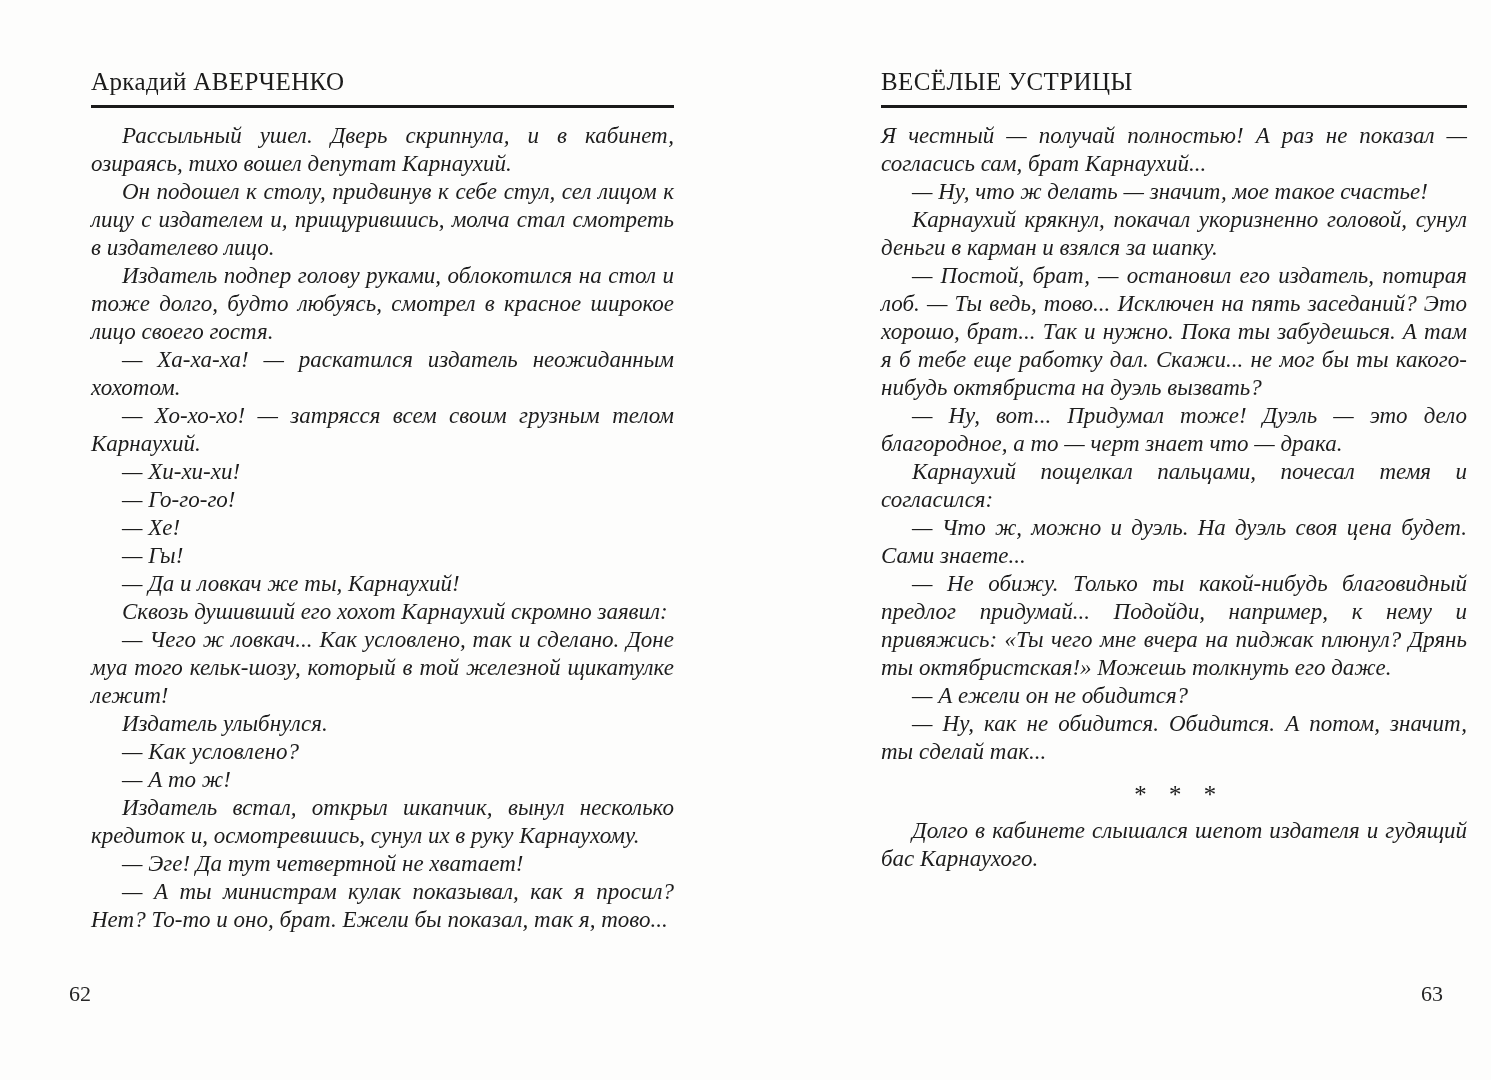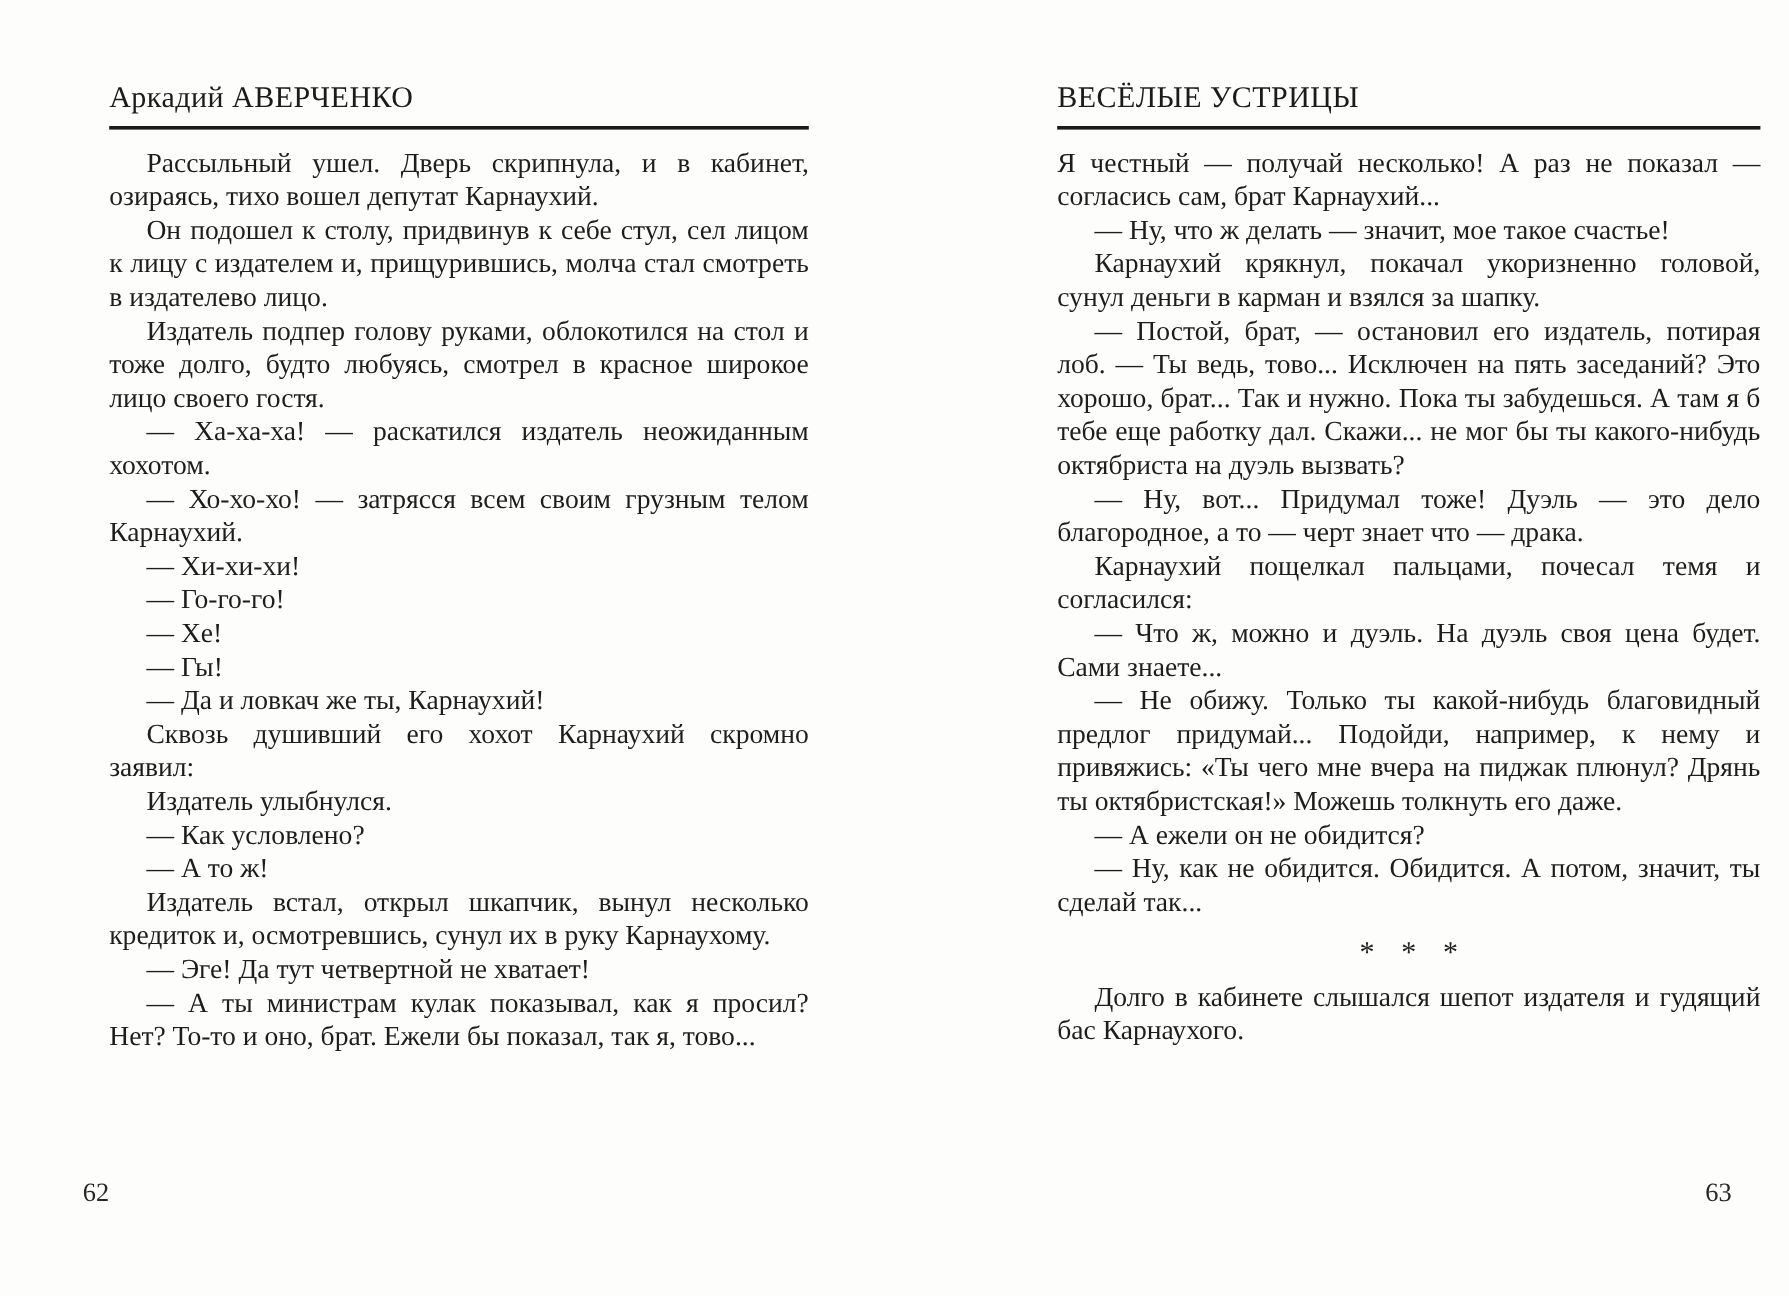--- a/index.html
+++ b/index.html
@@ -36,20 +36,21 @@
     border: none;
     border-top: 3px solid #1a1a1a;
     margin: 9px 0 0 0;
   }
 
   .page-body {
     margin-top: 14px;
     font-size: 23px;
     line-height: 28px;
     text-align: justify;
+    font-style: italic;
   }
   .para { margin: 0; }
   .para.indent { text-indent: 31px; }
 
   .separator {
     text-align: center;
     font-size: 25px;
     letter-spacing: 8px;
     margin: 15px 0 8px 0;
     text-indent: 8px;
@@ -77,37 +78,38 @@
       <p class="para indent">Он подошел к столу, придвинув к себе стул, сел лицом к лицу с издателем и, прищурившись, молча стал смотреть в издателево лицо.</p>
       <p class="para indent">Издатель подпер голову руками, облокотился на стол и тоже долго, будто любуясь, смотрел в красное широкое лицо своего гостя.</p>
       <p class="para indent">— Ха-ха-ха! — раскатился издатель неожиданным хохотом.</p>
       <p class="para indent">— Хо-хо-хо! — затрясся всем своим грузным телом Карнаухий.</p>
       <p class="para indent">— Хи-хи-хи!</p>
       <p class="para indent">— Го-го-го!</p>
       <p class="para indent">— Хе!</p>
       <p class="para indent">— Гы!</p>
       <p class="para indent">— Да и ловкач же ты, Карнаухий!</p>
       <p class="para indent">Сквозь душивший его хохот Карнаухий скромно заявил:</p>
+      <p class="para indent">— Чего ж ловкач... Как условлено, так и сделано. Доне муа того кельк-шозу, который в той железной щикатулке лежит!</p>
       <p class="para indent">Издатель улыбнулся.</p>
       <p class="para indent">— Как условлено?</p>
       <p class="para indent">— А то ж!</p>
       <p class="para indent">Издатель встал, открыл шкапчик, вынул несколько кредиток и, осмотревшись, сунул их в руку Карнаухому.</p>
       <p class="para indent">— Эге! Да тут четвертной не хватает!</p>
       <p class="para indent">— А ты министрам кулак показывал, как я просил? Нет? То-то и оно, брат. Ежели бы показал, так я, тово...</p>
     </div>
 </div>
 
 <div class="page" id="right-page">
   <div class="page-header">
     <span>ВЕСЁЛЫЕ УСТРИЦЫ</span>
   </div>
   <div class="rule"></div>
   <div class="page-body">
     <div>
-        <p class="para">Я честный — получай несколько! А раз не показал — согласись сам, брат Карнаухий...</p>
+        <p class="para">Я честный — получай полностью! А раз не показал — согласись сам, брат Карнаухий...</p>
         <p class="para indent">— Ну, что ж делать — значит, мое такое счастье!</p>
         <p class="para indent">Карнаухий крякнул, покачал укоризненно головой, сунул деньги в карман и взялся за шапку.</p>
         <p class="para indent">— Постой, брат, — остановил его издатель, потирая лоб. — Ты ведь, тово... Исключен на пять заседаний? Это хорошо, брат... Так и нужно. Пока ты забудешься. А там я б тебе еще работку дал. Скажи... не мог бы ты какого-нибудь октябриста на дуэль вызвать?</p>
         <p class="para indent">— Ну, вот... Придумал тоже! Дуэль — это дело благородное, а то — черт знает что — драка.</p>
         <p class="para indent">Карнаухий пощелкал пальцами, почесал темя и согласился:</p>
         <p class="para indent">— Что ж, можно и дуэль. На дуэль своя цена будет. Сами знаете...</p>
         <p class="para indent">— Не обижу. Только ты какой-нибудь благовидный предлог придумай... Подойди, например, к нему и привяжись: «Ты чего мне вчера на пиджак плюнул? Дрянь ты октябристская!» Можешь толкнуть его даже.</p>
         <p class="para indent">— А ежели он не обидится?</p>
         <p class="para indent">— Ну, как не обидится. Обидится. А потом, значит, ты сделай так...</p>
       </div>

